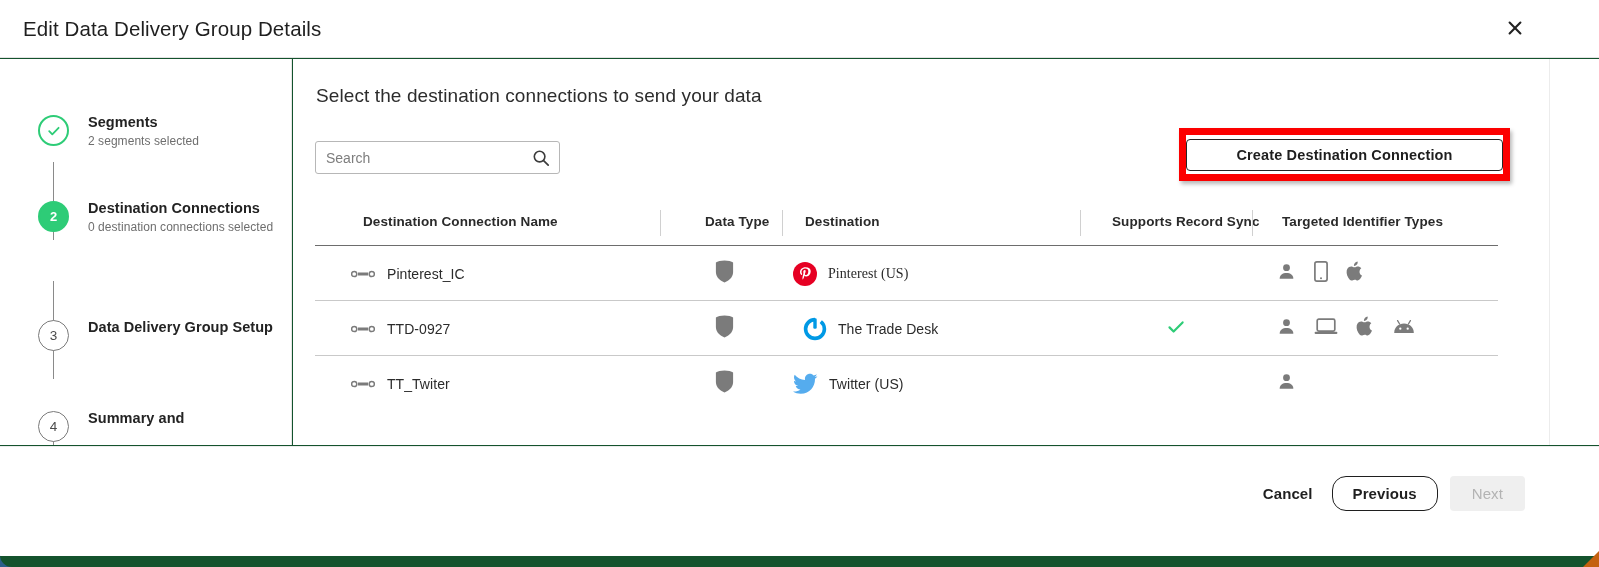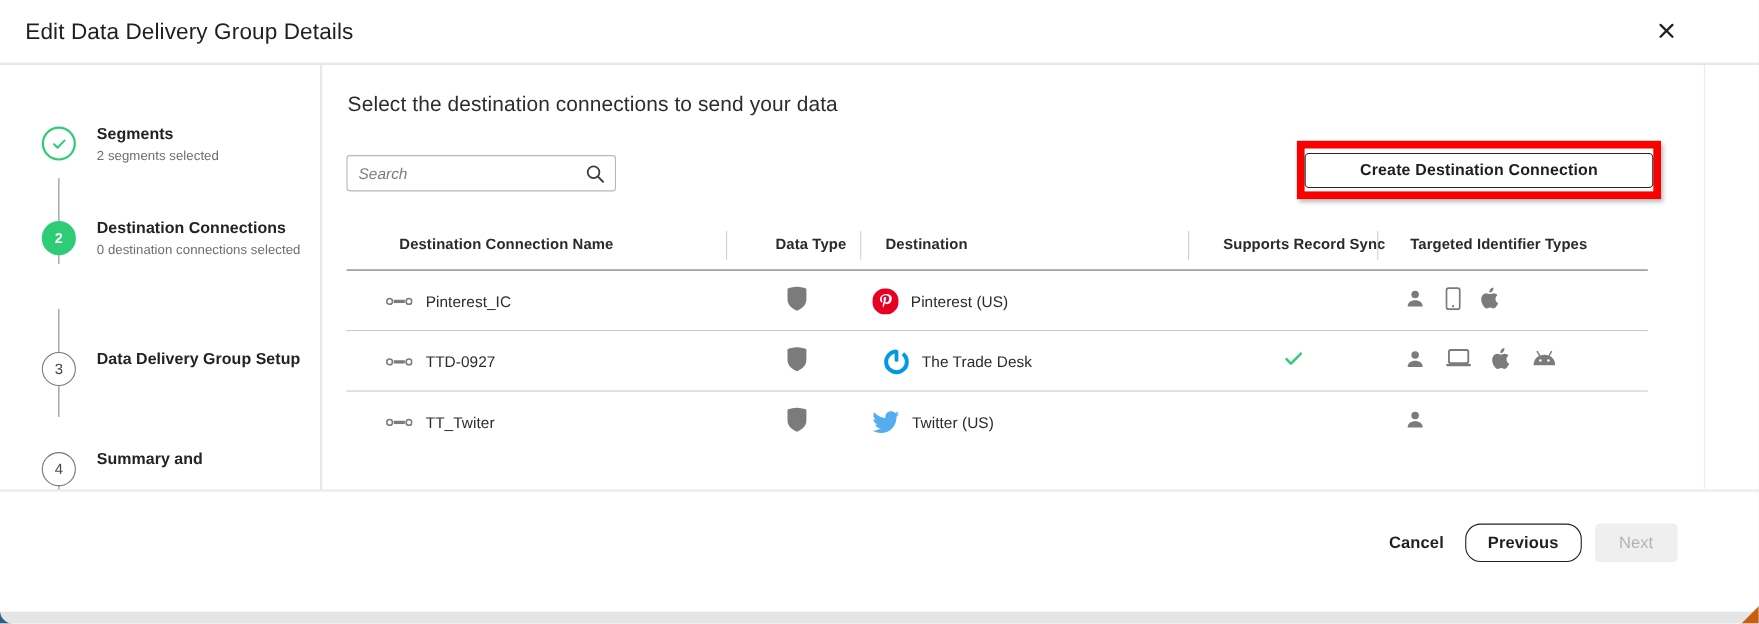--- a/index.html
+++ b/index.html
@@ -6,21 +6,21 @@
   html, body {
     width: 1599px; height: 567px;
     font-family: "Liberation Sans", sans-serif;
     background: #ffffff;
     overflow: hidden;
     color: #2b2b2b;
   }
   #app {
     position: relative;
     width: 1599px; height: 567px;
-    background: #e5e5e5;
+    background: #14532d;
   }
 
   
   .modal-header {
     position: absolute; top: 0; left: 0;
     width: 1599px; height: 58px;
     background: #ffffff;
     border-bottom: 1px solid #e3e3e3;
   }
   .modal-title {
@@ -96,21 +96,21 @@
     position: absolute; left: 22px; top: 82px;
     width: 245px; height: 33px;
     border: 1px solid #b7b7b7; border-radius: 3px;
     background: #ffffff;
     display: flex; align-items: center;
   }
   .search-input {
     border: 0; outline: 0; background: transparent;
     font-family: "Liberation Sans", sans-serif;
     font-size: 14px; color: #3a3a3a;
-    padding: 0 10px; width: 200px; height: 31px; font-style: italic;
+    padding: 0 10px; width: 200px; height: 31px;
   }
   .search-input::placeholder { color: #7d7d7d; }
   .search-icon {
     position: absolute; right: 9px; top: 7px;
     width: 18px; height: 18px;
   }
 
   
   .highlight-box {
     position: absolute; left: 886px; top: 69px;
@@ -309,21 +309,21 @@
           </span>
           <span class="conn-name">Pinterest_IC</span>
         </div>
         <div class="cell" style="left:400px;">
           <span>
             <svg width="19" height="23" viewBox="0 0 19 23" aria-hidden="true">
               <path d="M9.5 0.6 C6 0.6 2.4 1.6 0.9 2.4 L0.9 12 C0.9 17.6 5.7 21 9.5 22.4 C13.3 21 18.1 17.6 18.1 12 L18.1 2.4 C16.6 1.6 13 0.6 9.5 0.6 Z" fill="#7b7b7b"></path>
             </svg>
           </span>
         </div>
-        <div class="cell" style="left:478px;">
+        <div class="cell" style="left:478px;font-family:Liberation Serif, serif;">
           <span class="dest-logo">
             <svg width="24" height="24" viewBox="0 0 24 24" aria-hidden="true">
               <circle cx="12" cy="12" r="12" fill="#e60023"></circle>
               <path d="M12.6 5.3 C8.9 5.3 7 7.9 7 10.1 C7 11.4 7.5 12.6 8.6 13 C8.8 13.1 8.9 13 9 12.8 L9.2 12.1 C9.2 11.9 9.2 11.85 9.1 11.7 C8.75 11.25 8.5 10.7 8.5 9.9 C8.5 7.85 10.05 6.5 12.25 6.5 C14.2 6.5 15.3 7.65 15.3 9.2 C15.3 11.3 14.35 13 13.05 13 C12.3 13 11.75 12.4 11.95 11.65 C12.2 10.75 12.65 9.8 12.65 9.15 C12.65 8.55 12.3 8.05 11.65 8.05 C10.85 8.05 10.25 8.85 10.25 9.95 C10.25 10.65 10.5 11.1 10.5 11.1 L9.6 14.85 C9.35 15.95 9.55 17.3 9.6 17.45 C9.6 17.55 9.75 17.55 9.8 17.5 C9.85 17.45 10.7 16.4 11 15.35 L11.5 13.5 C11.8 14.05 12.6 14.5 13.45 14.5 C16 14.5 17.7 12.2 17.7 9.1 C17.7 6.8 15.75 5.3 12.6 5.3 Z" fill="#ffffff"></path>
             </svg>
           </span>
           <span class="dest-name">Pinterest (US)</span>
         </div>
         <div class="cell" style="left:785px;width:152px;justify-content:center;"></div>
         <div class="cell idtypes" style="left:962px;">

